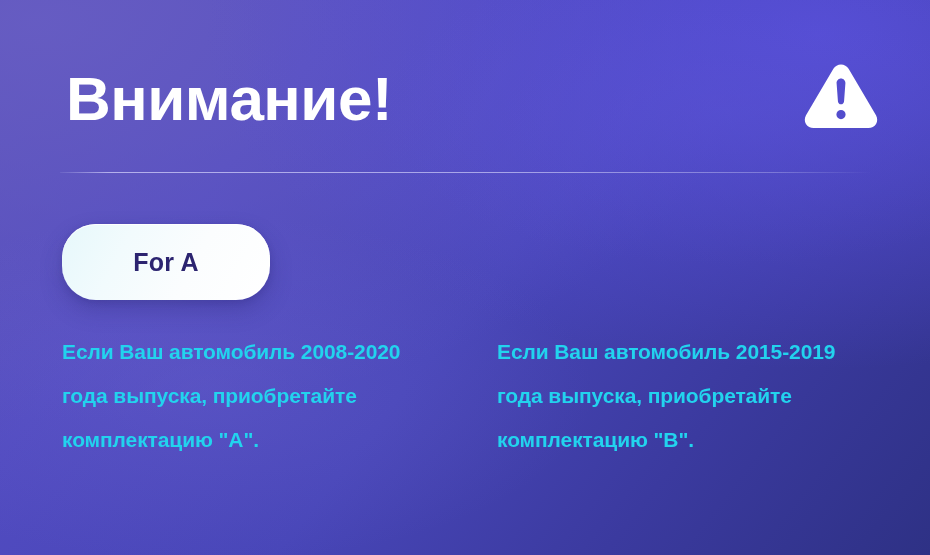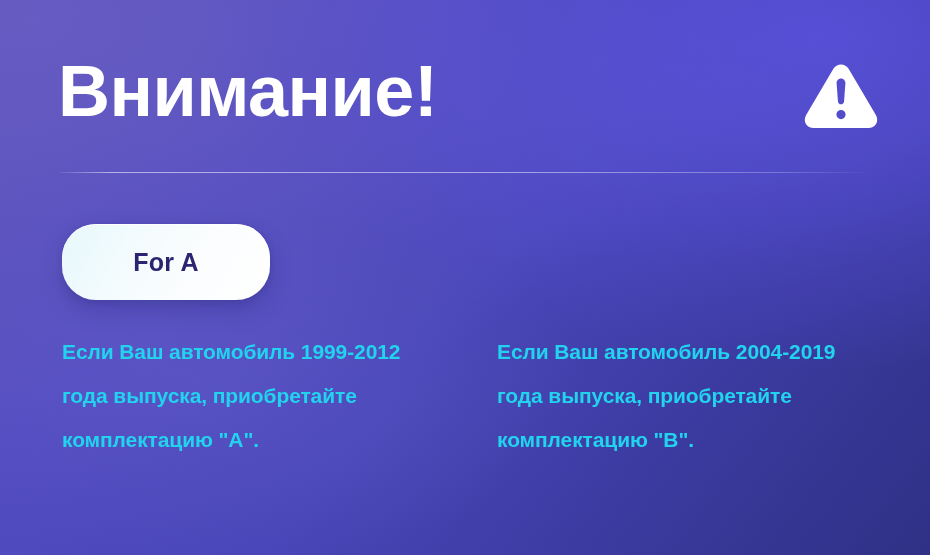--- a/index.html
+++ b/index.html
@@ -30,23 +30,23 @@
       radial-gradient(60% 45% at 22% 70%, rgba(120,110,215,0.25) 0%, rgba(120,110,215,0) 70%),
       radial-gradient(55% 40% at 78% 20%, rgba(96,88,220,0.28) 0%, rgba(96,88,220,0) 70%);
     pointer-events: none;
   }
 
   
   .title {
     position: absolute;
     left: 58px;
     top: 55px;
-    margin: 0;
+    margin: 8px;
     color: #ffffff;
-    font-size: 72px;
+    font-size: 62px;
     line-height: 72px;
     font-weight: 700;
     letter-spacing: -0.5px;
     white-space: nowrap;
   }
 
   .warn-icon {
     position: absolute;
     left: 803px;
     top: 62px;
@@ -176,26 +176,26 @@
   </div>
 
   <div class="divider"></div>
 
   <div class="col col-a">
     <div class="btn-wrap">
       <div class="btn-glow"></div>
       <button class="btn">For A</button>
     </div>
     <p class="body-text">
-      <span class="ln">Если Ваш автомобиль 1999-2012</span>
+      <span class="ln">Если Ваш автомобиль 2008-2020</span>
       <span class="ln">года выпуска, приобретайте</span>
       <span class="ln">комплектацию "A".</span>
     </p>
   </div>
 
   <div class="col col-b">
     <p class="body-text">
-      <span class="ln">Если Ваш автомобиль 2004-2019</span>
+      <span class="ln">Если Ваш автомобиль 2015-2019</span>
       <span class="ln">года выпуска, приобретайте</span>
       <span class="ln">комплектацию "B".</span>
     </p>
   </div>
 </div>
 
 </body></html>

